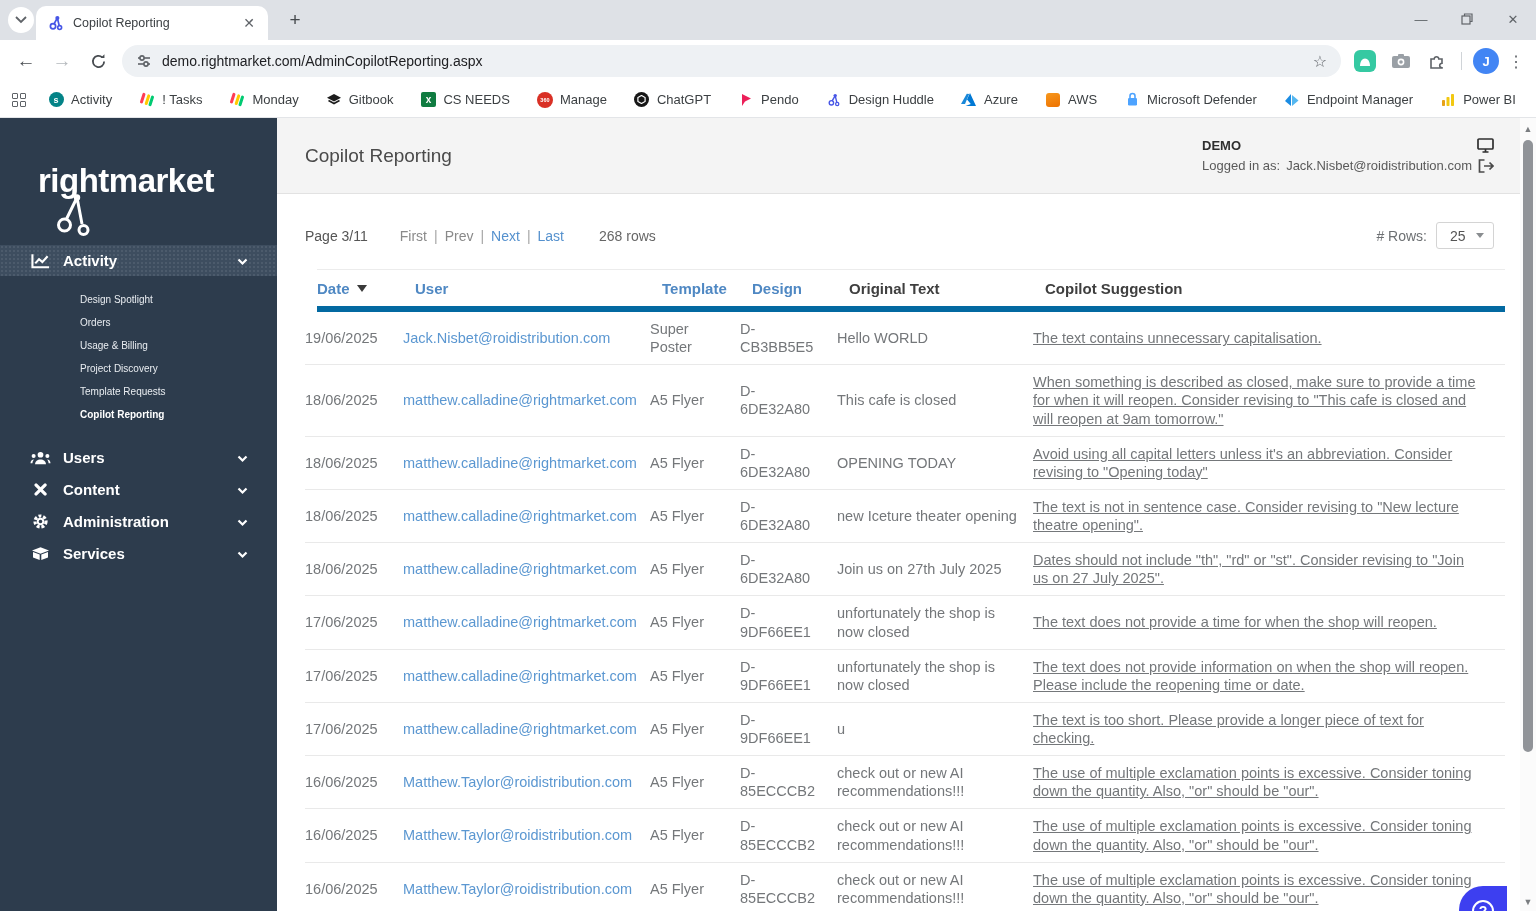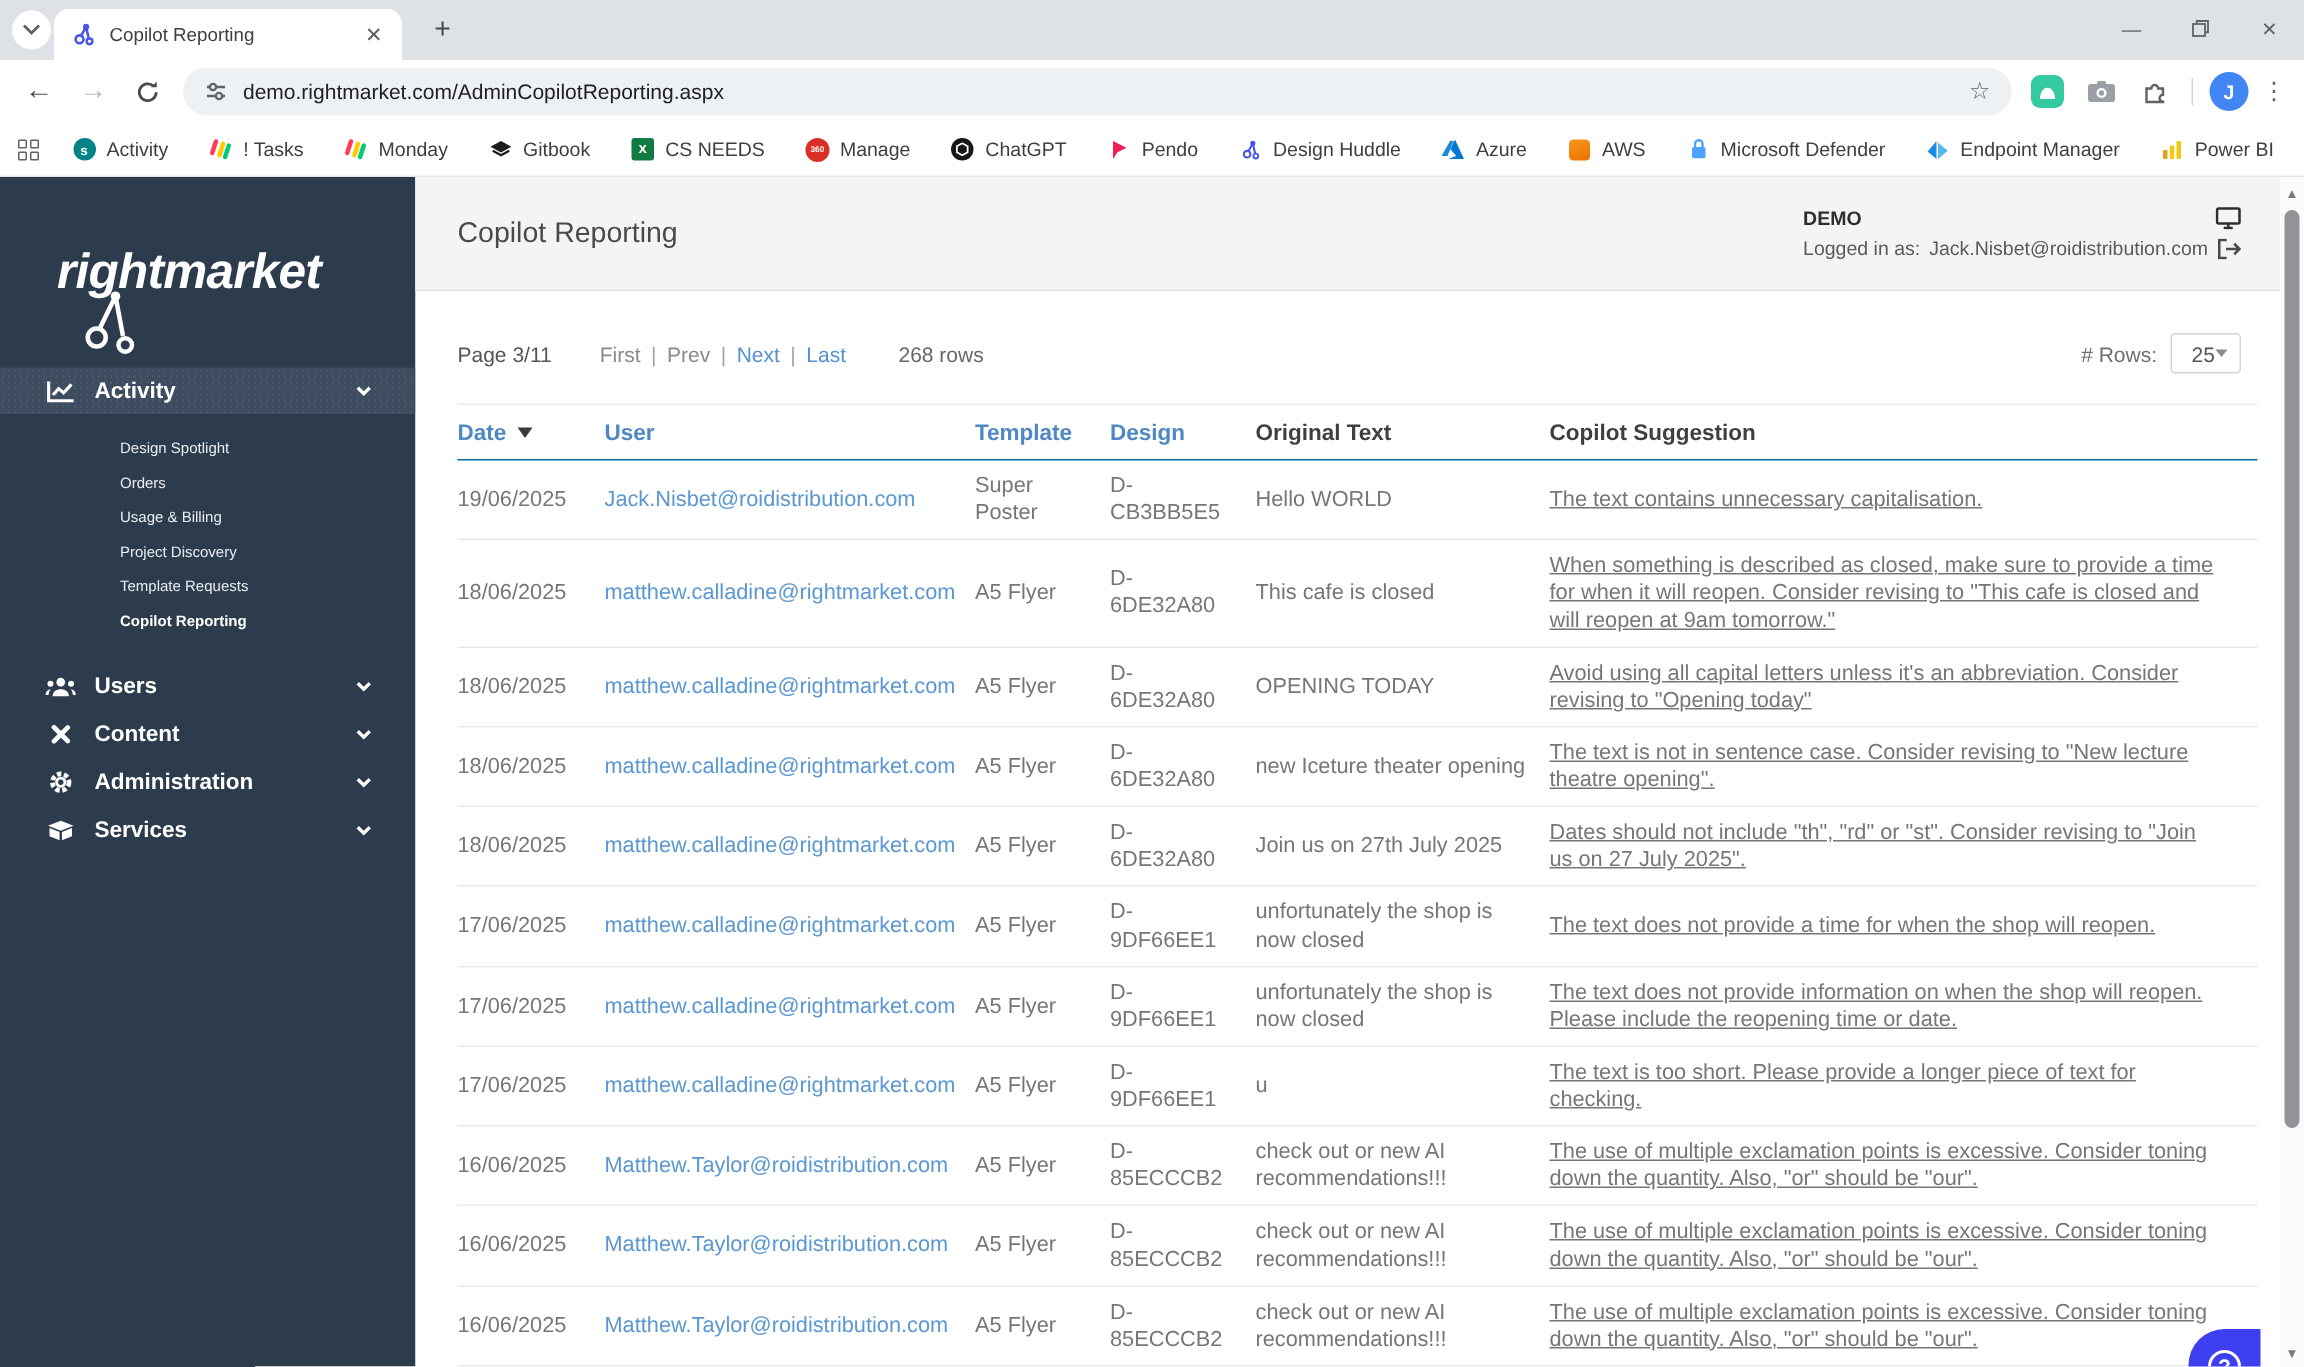--- a/index.html
+++ b/index.html
@@ -31,21 +31,21 @@
   .apps-grid { display:grid; grid-template-columns:6px 6px; grid-gap:2px; margin-right:10px; }
   .apps-grid span { width:6px; height:6px; border:1.6px solid #5f6368; border-radius:1px; }
   .bm-sep { width:1px; height:18px; background:#d0d4d8; margin-right:12px; }
   .bookmark { display:flex; align-items:center; margin-right:27px; white-space:nowrap; }
   .bookmark .bm-label { font-size:13px; color:#3c4043; margin-left:7px; }
   .bm-ic { width:16px; height:16px; display:flex; align-items:center; justify-content:center; position:relative; }
 
   
   .app { display:flex; height:793px; }
   .sidebar { width:277px; background:#2d3c4d; color:#fff; flex-shrink:0; }
-  .logo-wrap { position:relative; height:126px;font-style:italic; }
+  .logo-wrap { position:relative; height:126px; }
   .logo-text { position:absolute; left:38px; top:44px; font-size:33px; font-weight:bold; letter-spacing:-0.5px; color:#fff; }
   .logo-glyph { position:absolute; left:56px; top:76px; }
   .nav-section { height:31px; display:flex; align-items:center; padding:0 29px; cursor:pointer; }
   .nav-section.active { background:#3d4d5f; background-image:radial-gradient(rgba(255,255,255,.08) 1px, transparent 1px); background-size:4px 4px; }
   .nav-sec-icon { width:22px; display:flex; justify-content:center; }
   .nav-sec-label { font-size:15px; font-weight:bold; margin-left:12px; flex:1; }
   .nav-sub { list-style:none; margin:12px 0 16px 0; }
   .nav-sub li { padding:6px 0 6px 80px; font-size:10px; color:#e9edf1; cursor:pointer; }
   .nav-sub li.active { font-weight:bold; color:#fff; }
   .nav-group { margin-top:1px; }
@@ -57,26 +57,26 @@
   .env-line { display:flex; align-items:center; justify-content:space-between; gap:7px; font-size:13px; font-weight:bold; color:#2f2f2f; }
   .logged-line { display:flex; align-items:center; justify-content:flex-end; gap:6px; font-size:13px; color:#5a5a5a; margin-top:5px; }
 
   .pagination { display:flex; align-items:center; margin:28px 26px 0 28px; font-size:14px; color:#555; }
   .pag-links { margin-left:32px; display:flex; gap:7px; }
   .pag-link { color:#8a8a8a; }
   .pag-link.enabled { color:#5591ce; cursor:pointer; }
   .pag-sep { color:#a5a5a5; }
   .pag-count { margin-left:35px; color:#666; }
   .rows-ctrl { margin-left:auto; display:flex; align-items:center; gap:9px; color:#6d7073; }
-  .rows-select { width:47px; height:27px; border:1px solid #d4d4d4; border-radius:3px; display:flex; align-items:center; justify-content:space-between; padding:0 9px 0 13px; font-size:14px; color:#555; background:#fff; cursor:pointer; }
+  .rows-select { width:58px; height:27px; border:1px solid #d4d4d4; border-radius:3px; display:flex; align-items:center; justify-content:space-between; padding:0 9px 0 13px; font-size:14px; color:#555; background:#fff; cursor:pointer; }
   .sel-arrow { width:0; height:0; border-left:4px solid transparent; border-right:4px solid transparent; border-top:5px solid #8a8d90; }
 
   .grid { margin:20px 0 0 28px; width:1200px; }
   .grid-head, .grid-row { display:grid; grid-template-columns:98px 247px 90px 97px 196px 1fr; align-items:center; }
-  .grid-head { border-top:1px solid #ececec; border-bottom:1px solid #0369a1; }
+  .grid-head { border-top:1px solid #ececec; border-bottom:6px solid #0369a1;margin-left:12px; }
   .grid-head > div { padding:10px 12px 9px 0; font-size:15px; font-weight:bold; }
   .col-sortable { color:#4f88c3; cursor:pointer; display:flex; align-items:center; gap:7px; }
   .col-static { color:#3f3f3f; }
   .sort-tri { width:0; height:0; border-left:5px solid transparent; border-right:5px solid transparent; border-top:7px solid #3a3a3a; }
   .grid-row { border-bottom:1px solid #e9e9e9; }
   .grid-row > div { padding:8px 12px 8px 0; font-size:14.5px; color:#74777a; line-height:1.25; }
   .cell-user a { color:#5b97d1; text-decoration:none; cursor:pointer; }
   .cell-sugg { padding-right:22px !important;text-decoration:underline; }
 
   

